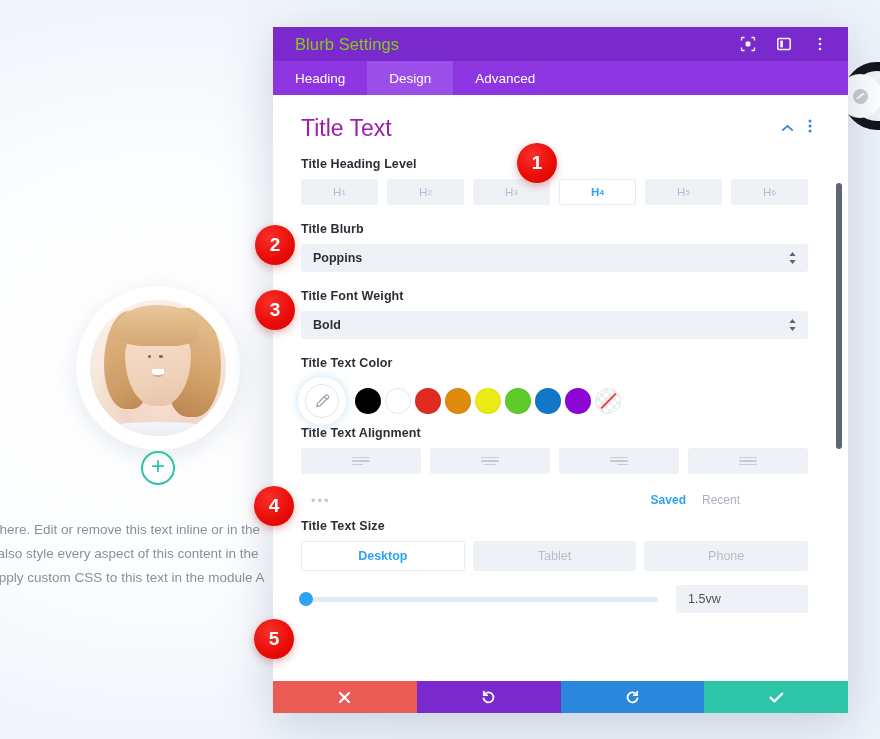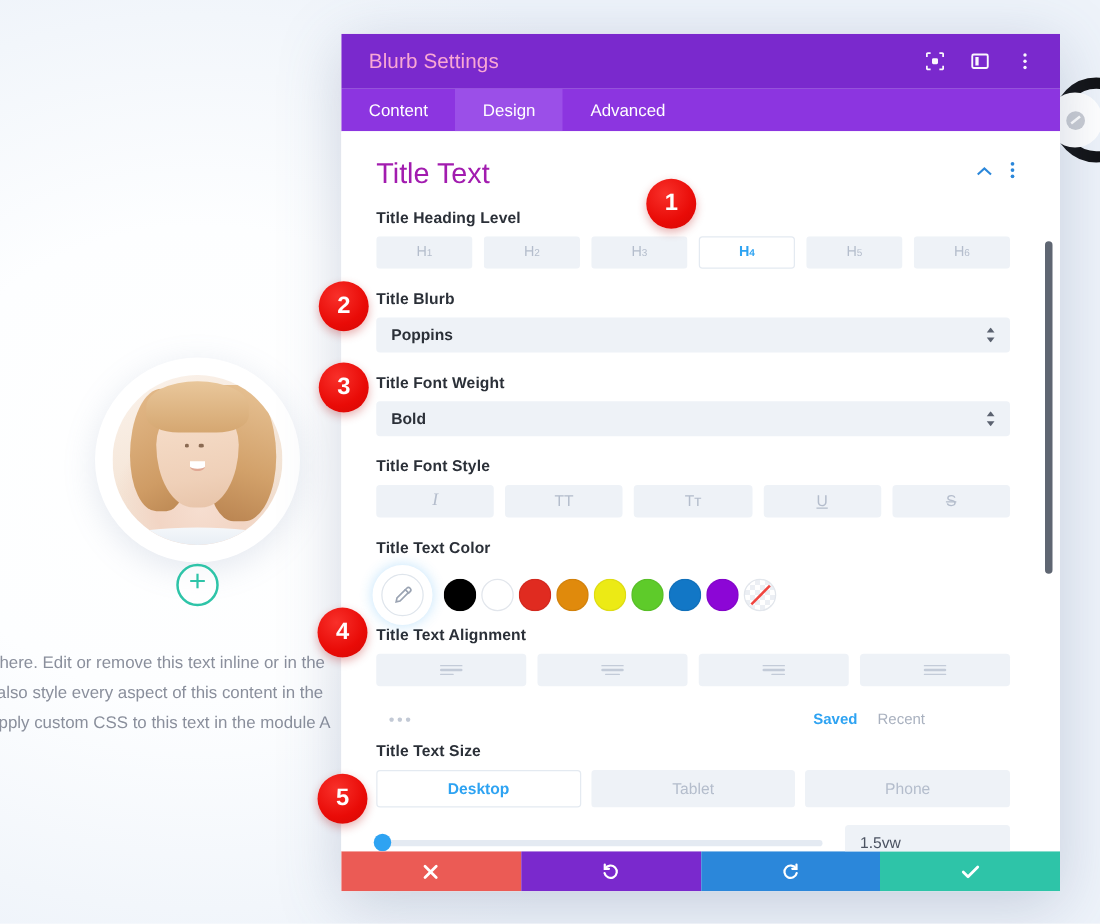--- a/index.html
+++ b/index.html
@@ -121,24 +121,24 @@
   
   .modal {
     position: absolute; left: 273px; top: 27px;
     width: 575px; height: 686px;
     background: #ffffff;
     box-shadow: 0 10px 46px rgba(80,100,140,.26);
     display: flex; flex-direction: column;
     overflow: hidden;
   }
   .modal-header {
-    height: 44px; background: #7a29cd;
+    height: 34px; background: #7a29cd;
     display: flex; align-items: center;
     padding: 0 20px 0 22px;
-    color: #f9a8d4;
+    color: #84cc16;
     flex: none;
   }
   .modal-title { font-size: 16.5px; font-weight: 400; letter-spacing: .1px; }
   .header-icons { margin-left: auto; display: flex; align-items: center; gap: 20px; }
   .hicon { width: 16px; height: 16px; display: block; color: #ffffff; opacity: .97; }
 
   .tabbar {
     height: 34px; background: #8c35e0; display: flex; flex: none;
   }
   .tab {
@@ -361,21 +361,21 @@
           <svg class="hicon" viewBox="0 0 16 16" fill="#fff">
             <circle cx="8" cy="3" r="1.35"></circle>
               <circle cx="8" cy="8" r="1.35"></circle>
               <circle cx="8" cy="13" r="1.35"></circle>
           </svg>
         </span>
       </div>
     </div>
 
     <div class="tabbar">
-      <div class="tab">Content</div>
+      <div class="tab">Heading</div>
       <div class="tab active">Design</div>
       <div class="tab">Advanced</div>
     </div>
 
     <div class="modal-body">
       <div class="scroll-area">
 
         <div class="section-head">
           <div class="section-title">Title Text</div>
           <div class="section-head-icons">
@@ -443,30 +443,20 @@
             <span>Bold</span>
             <span class="caret">
               <svg width="7" height="12" viewBox="0 0 7 12" fill="#5b6270">
                   <path d="M3.5 0 6.6 4H.4z"></path>
                   <path d="M3.5 12 .4 8h6.2z"></path>
                 </svg>
             </span>
           </div>
         </div>
 
-        <div class="field">
-          <div class="field-label">Title Font Style</div>
-          <div class="style-row">
-            <div class="style-btn i">I</div>
-            <div class="style-btn">TT</div>
-            <div class="style-btn">Tᴛ</div>
-            <div class="style-btn u">U</div>
-            <div class="style-btn s">S</div>
-          </div>
-        </div>
 
         <div class="field" style="margin-bottom:4px">
           <div class="field-label">Title Text Color</div>
           <div class="color-row">
             <div class="eyedrop-wrap">
               <div class="eyedrop">
                 <svg width="17" height="17" viewBox="0 0 17 17" fill="none" stroke="#9aa3b2" stroke-width="1.3">
                   <path d="M11.4 2.6a1.9 1.9 0 0 1 2.7 2.7l-1.1 1.1-2.7-2.7z"></path>
                   <path d="M10.3 3.7 3.6 10.4l-.7 3.1 3.1-.7 6.7-6.7"></path>
                 </svg>

